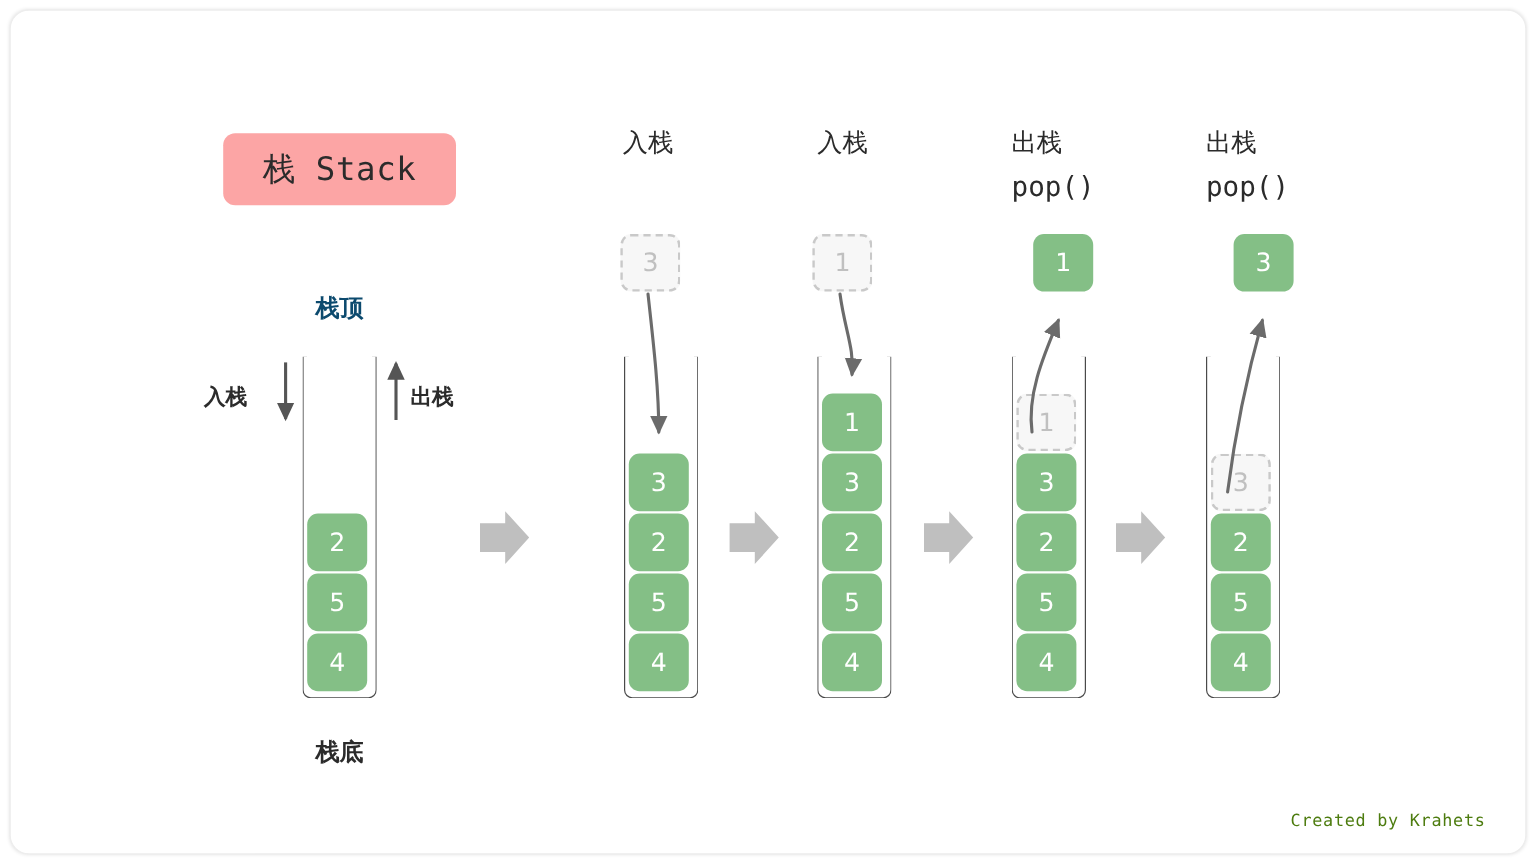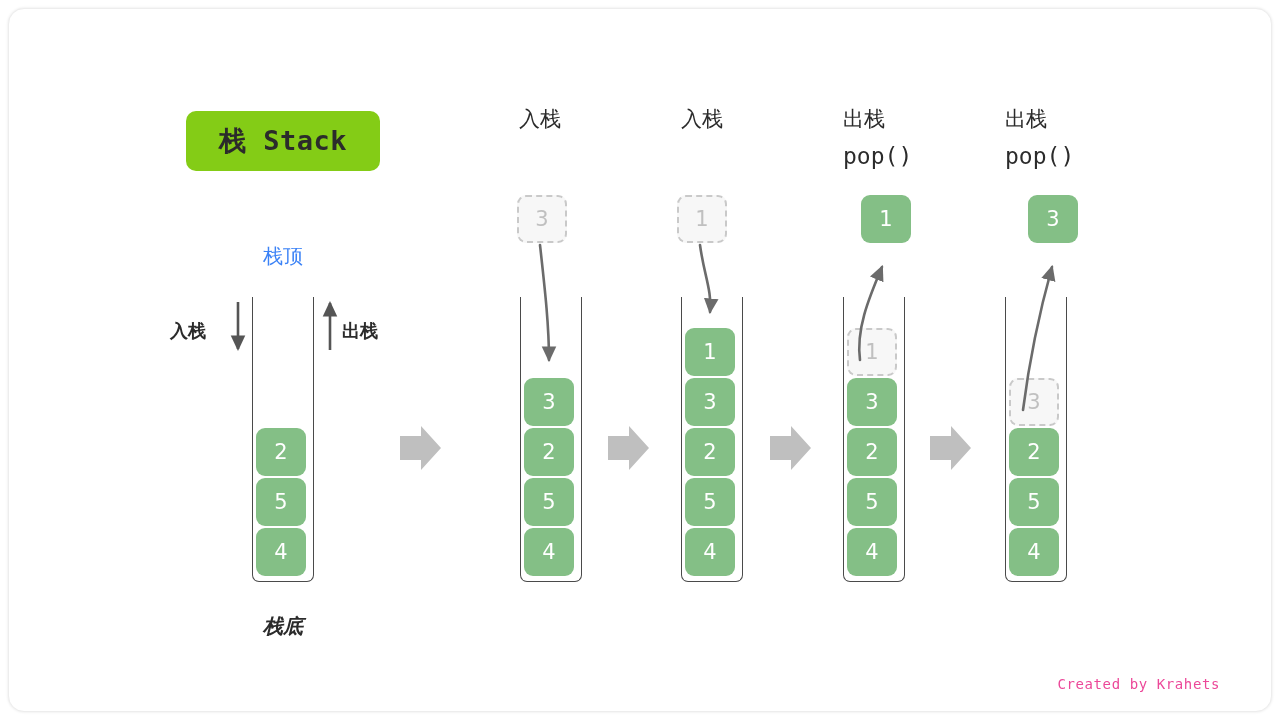--- a/index.html
+++ b/index.html
@@ -34,53 +34,52 @@
     height: 720px;
   }
 
   
   .title-chip {
     position: absolute;
     left: 186px;
     top: 111px;
     width: 194px;
     height: 60px;
-    background: #84cc16;
+    background: #fca5a5;
     border-radius: 10px;
     display: flex;
     align-items: center;
     justify-content: center;
     font-family: "DejaVu Sans Mono", "Liberation Mono", monospace;
     font-size: 27px;
-    font-weight: bold;
+    font-weight: normal;
     color: #2b2b2b;
     letter-spacing: 0.5px;
   }
 
   
   .lbl-top {
     position: absolute;
     left: 233px;
     top: 243px;
     width: 100px;
     text-align: center;
     font-size: 20px;
-    font-weight: normal;
-    color: #3b82f6;
+    font-weight: bold;
+    color: #0c4a6e;
   }
   .lbl-bottom {
     position: absolute;
     left: 233px;
     top: 613px;
     width: 100px;
     text-align: center;
     font-size: 20px;
     font-weight: bold;
     color: #2b2b2b;
-    font-style: italic;
   }
   .lbl-in {
     position: absolute;
     left: 170px;
     top: 319px;
     font-size: 18px;
     font-weight: bold;
     color: #2b2b2b;
   }
   .lbl-out {
@@ -185,25 +184,25 @@
     color: #c0c0c0;
   }
   .float-box.solid {
     background: #84bf86;
     color: #ffffff;
   }
 
   
   .footer {
     position: absolute;
-    right: 60px;
+    right: 42px;
     bottom: 28px;
     font-family: "DejaVu Sans Mono", "Liberation Mono", monospace;
     font-size: 14px;
-    color: #ec4899;
+    color: #4d7c0f;
     letter-spacing: 0.6px;
     margin-left: 48px;
   }
   svg.layer { pointer-events: none; }
 </style>
 </head>
 <body>
 
 <div id="canvas">
   <div class="frame"></div>

